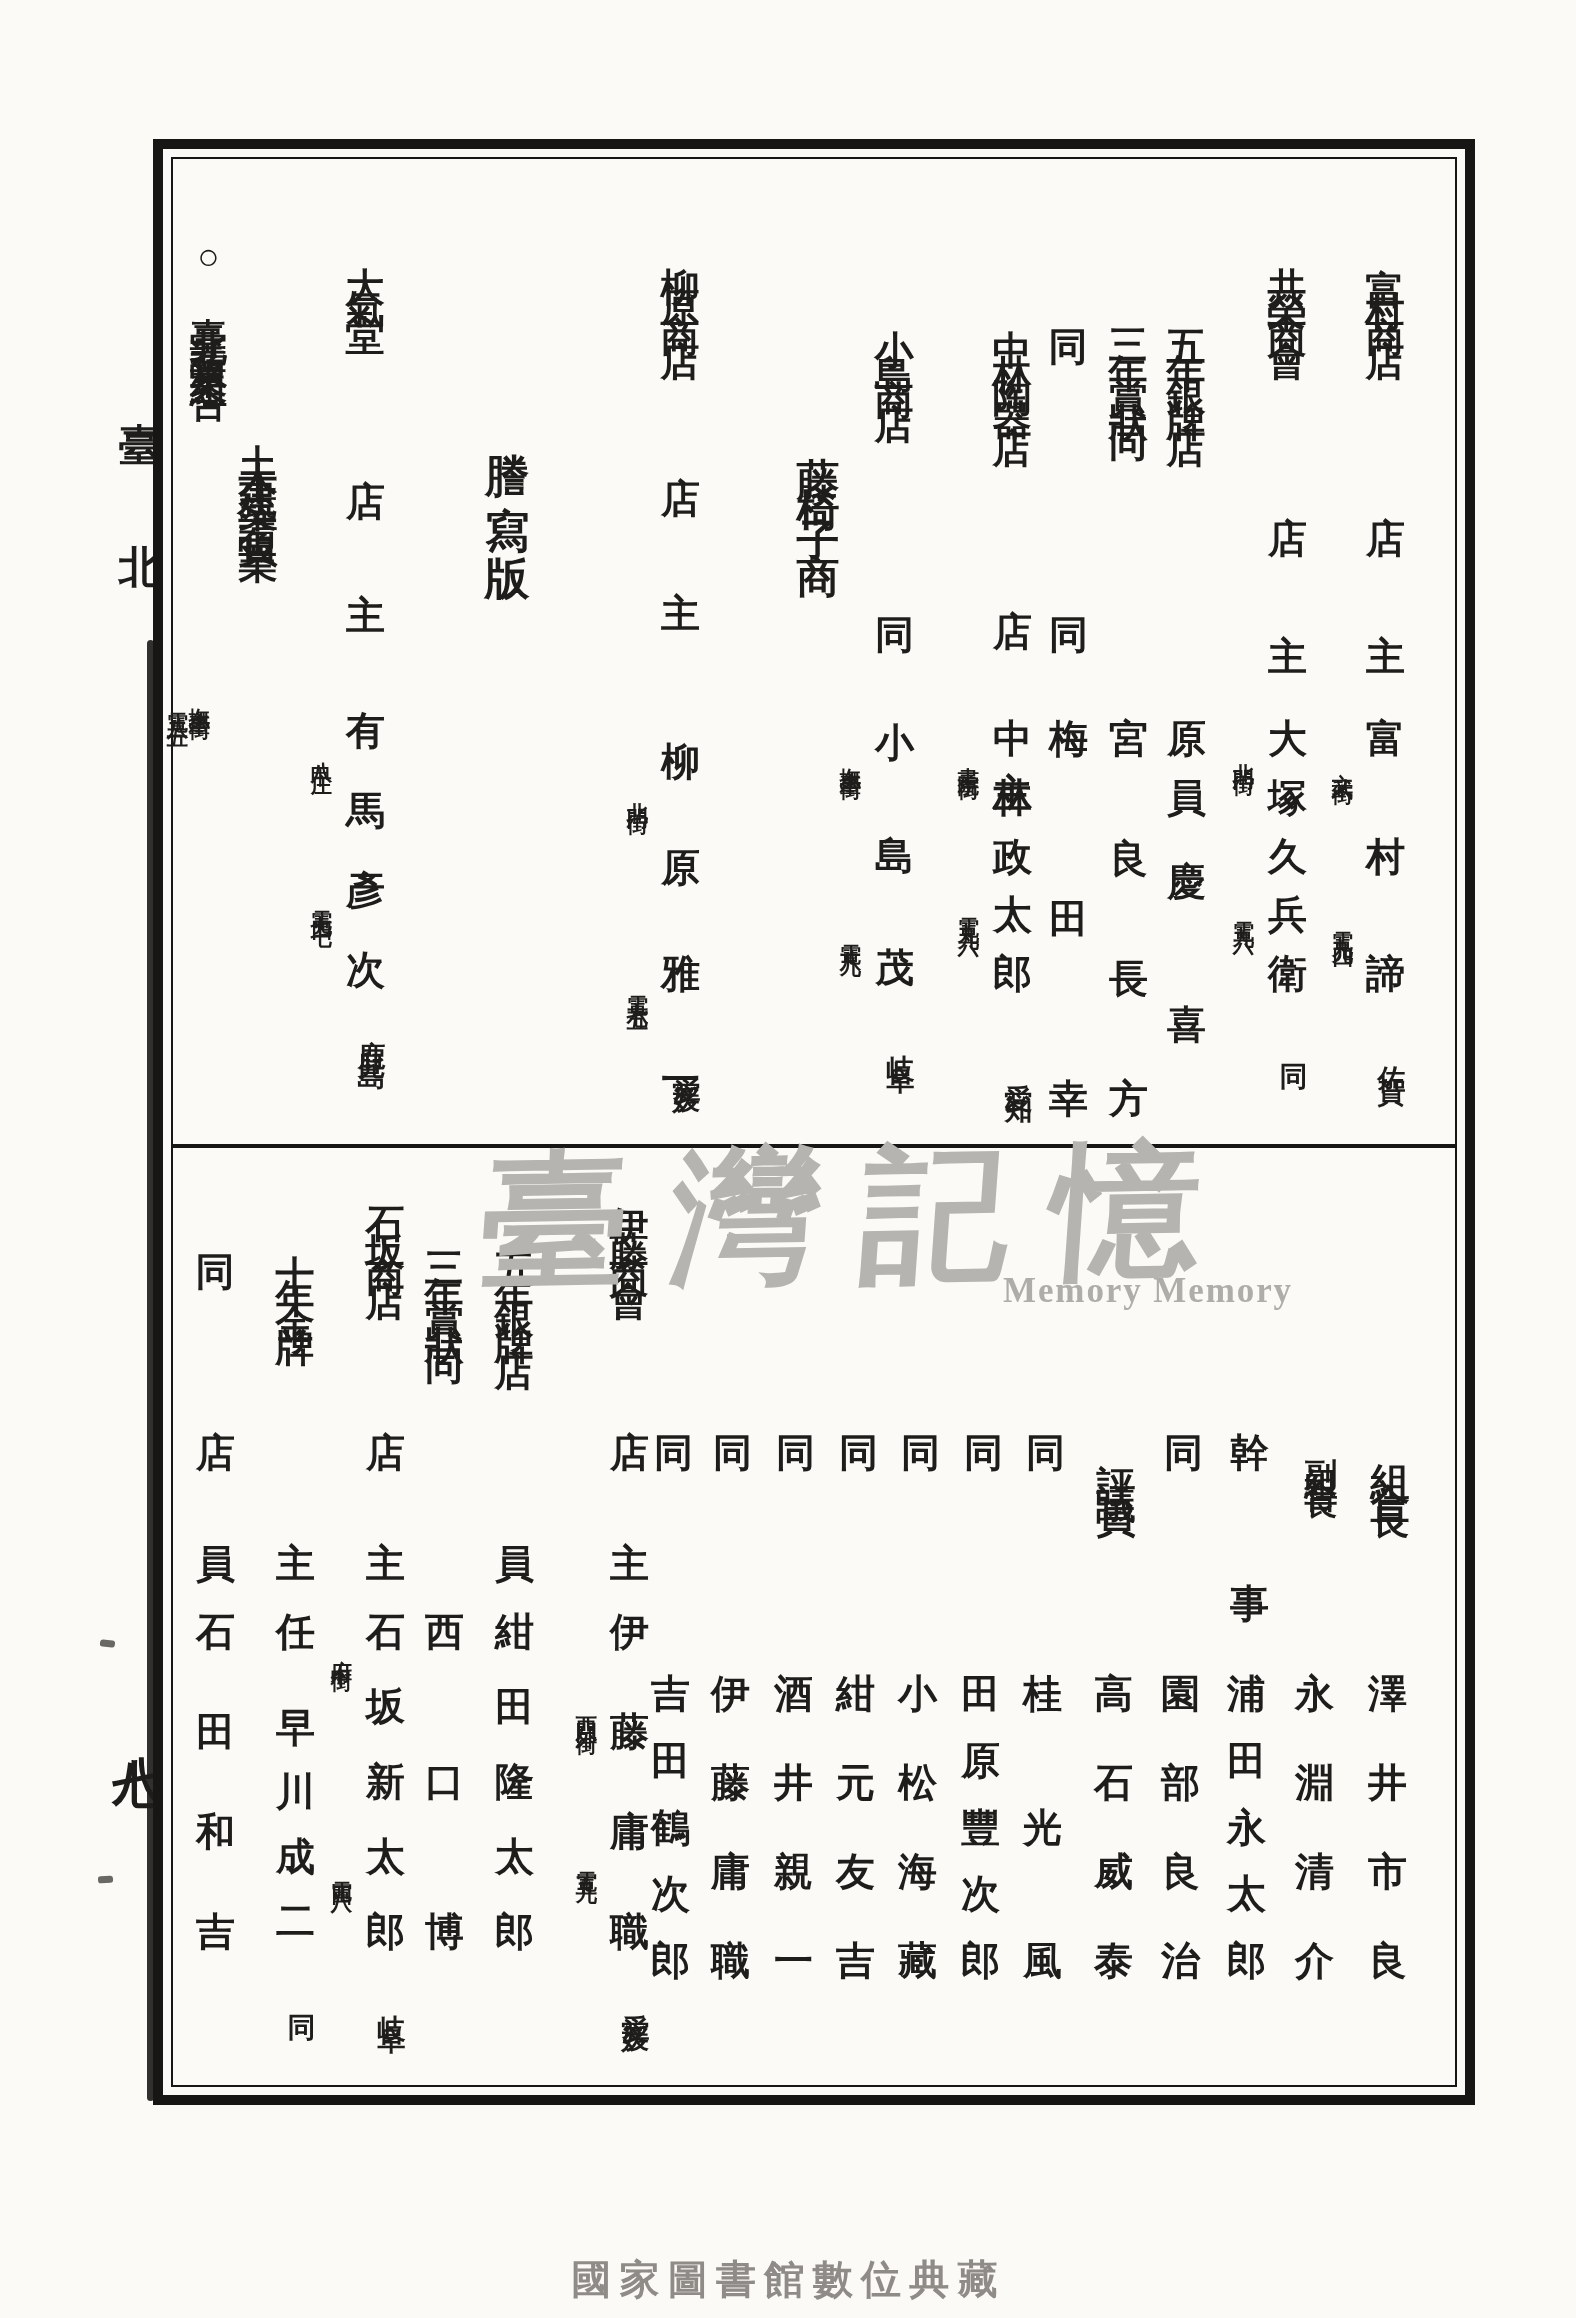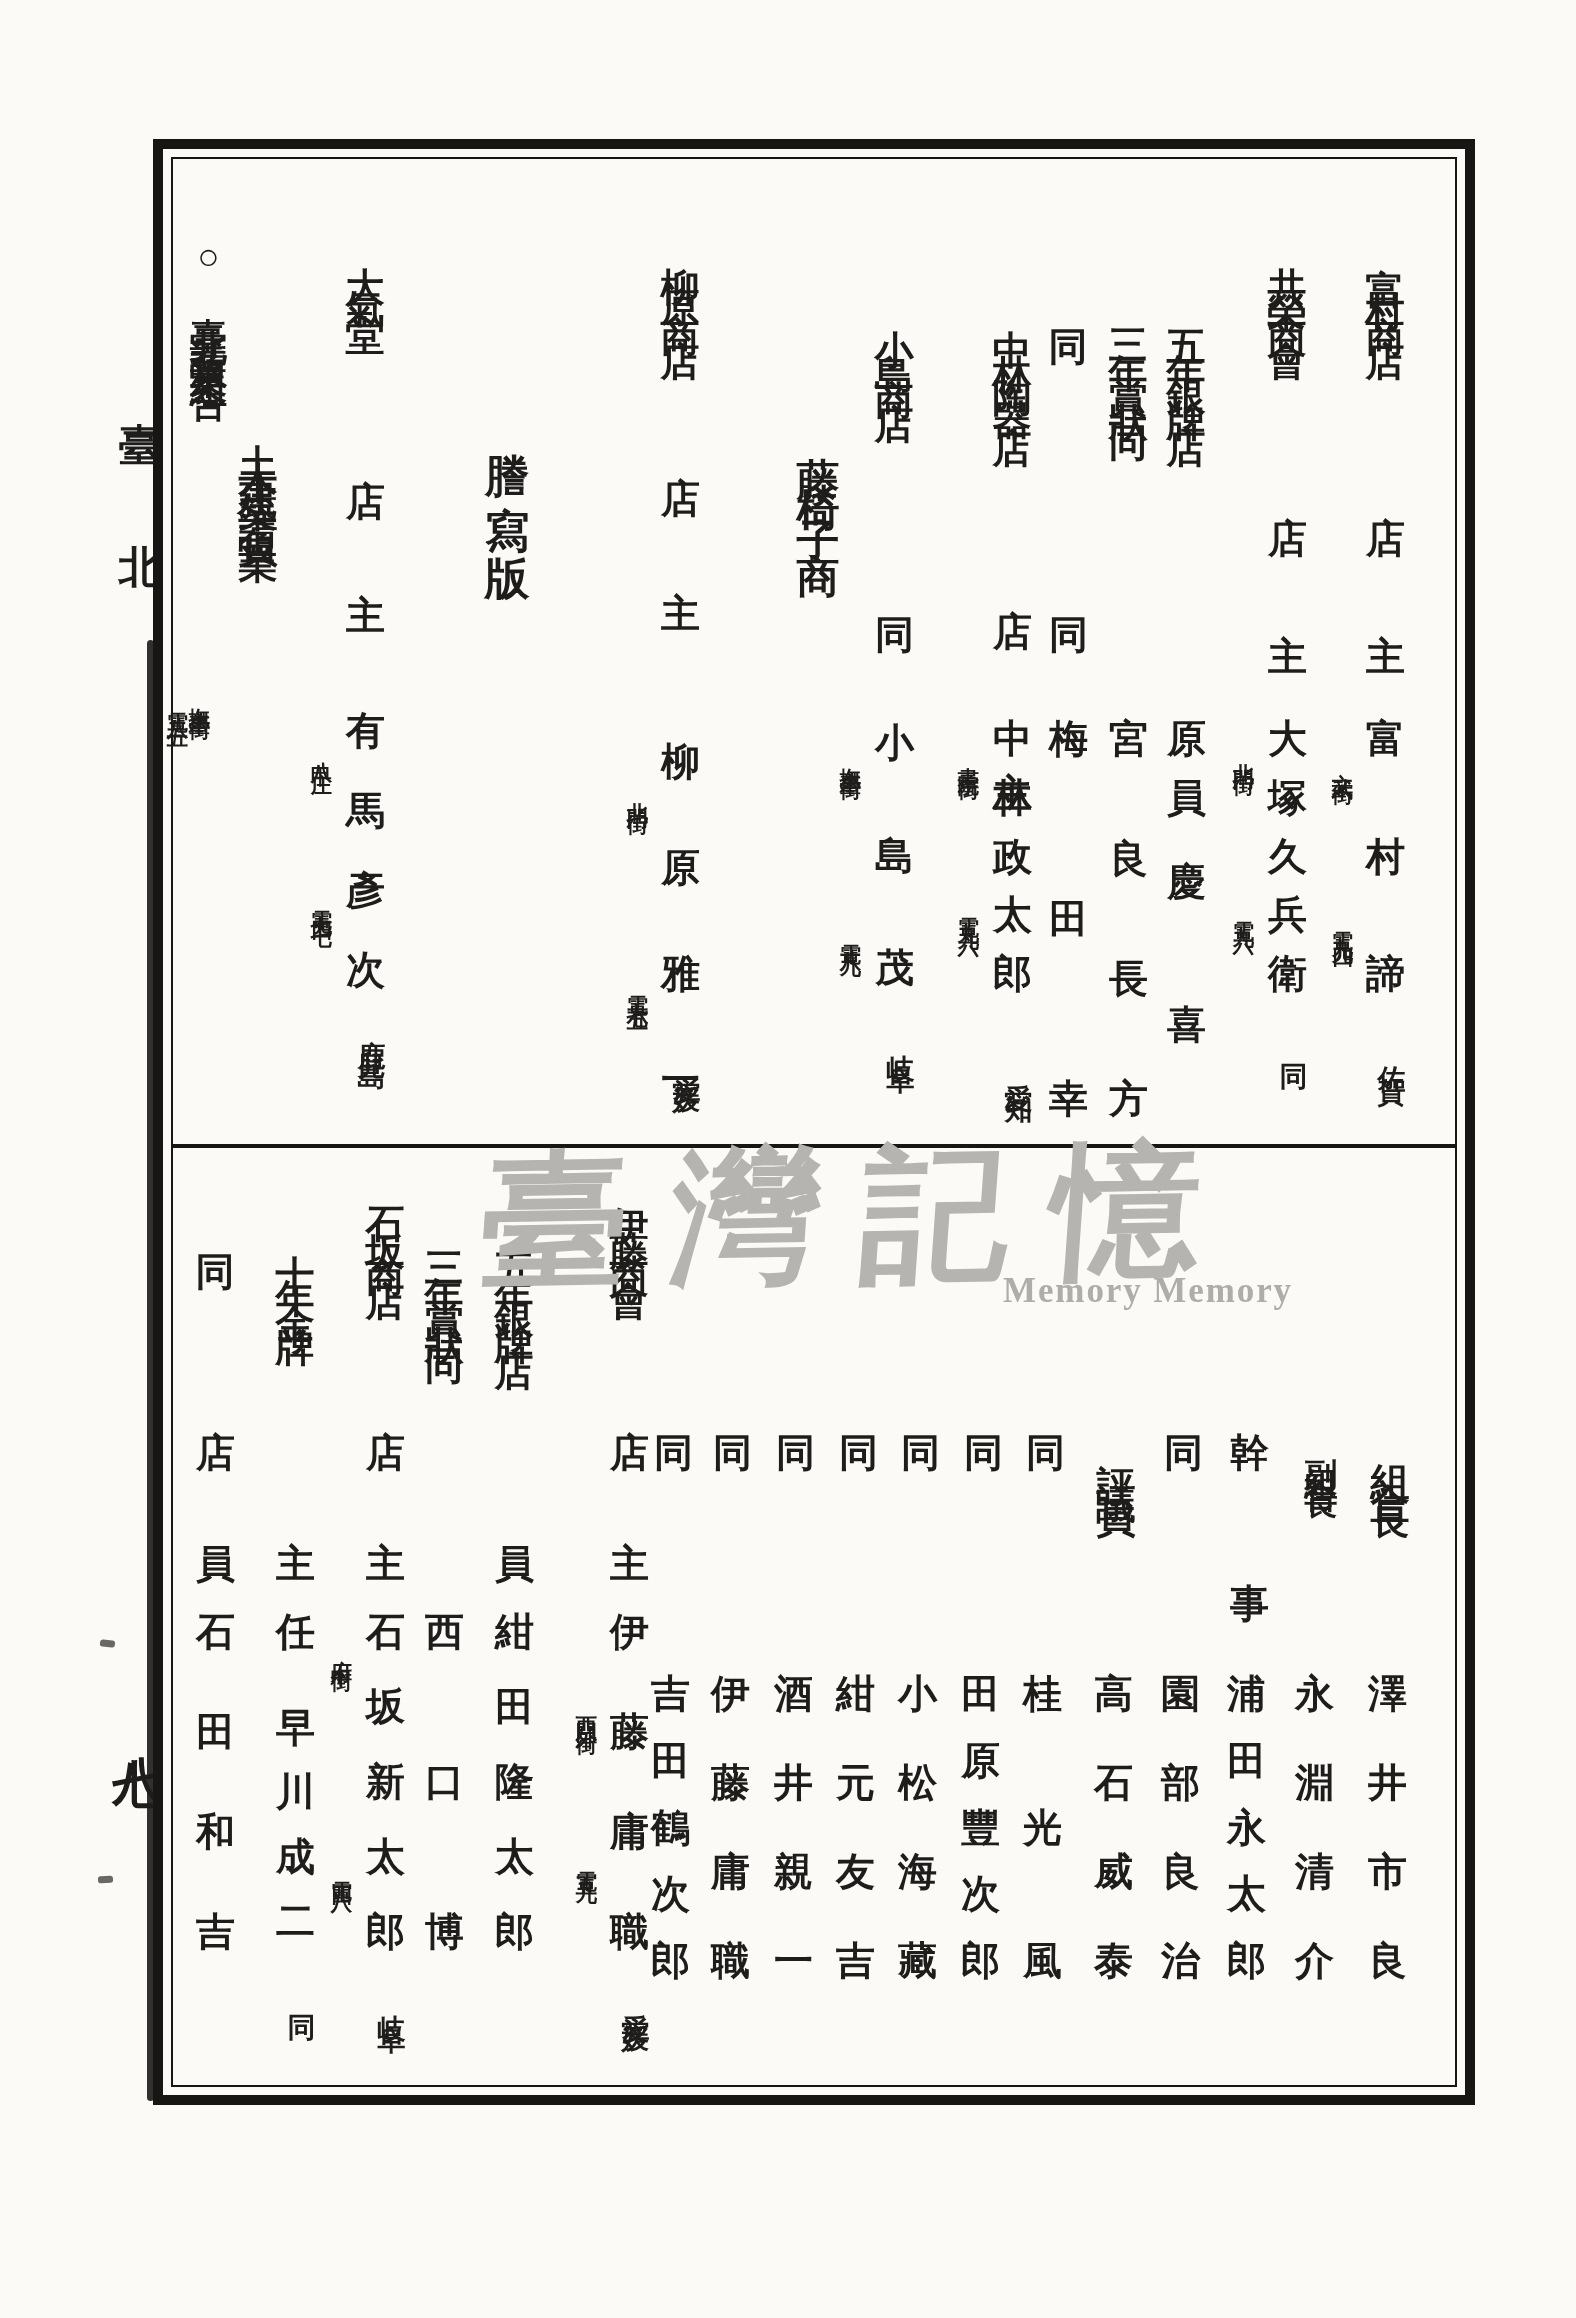--- a/index.html
+++ b/index.html
@@ -354,14 +354,15 @@
           <span>吉</span>
         </div>
       </div>
     </div>
 
   <div class="wm">
     <div class="wm-cjk">臺灣記憶</div>
     <div class="wm-latin">Memory Memory</div>
   </div>
 
+  <div class="caption">國家圖書館數位典藏</div>
 </div>
 
 
 </body></html>

